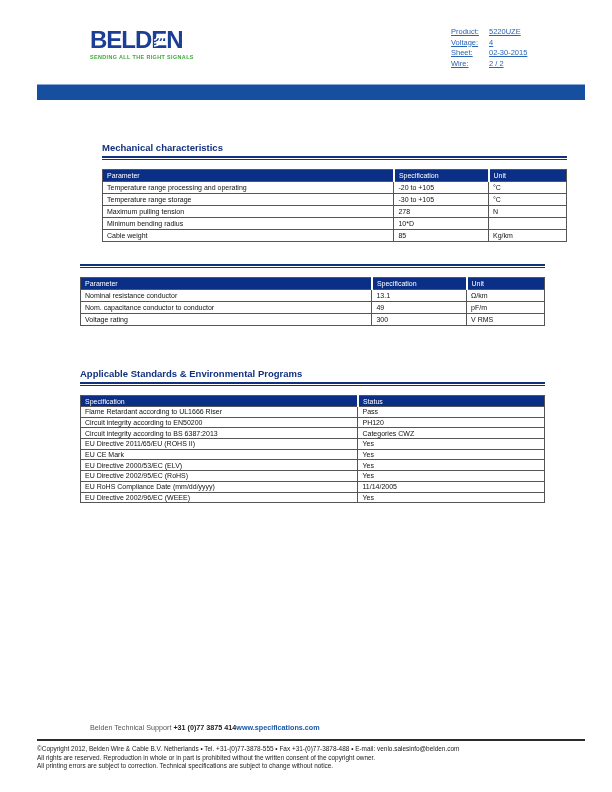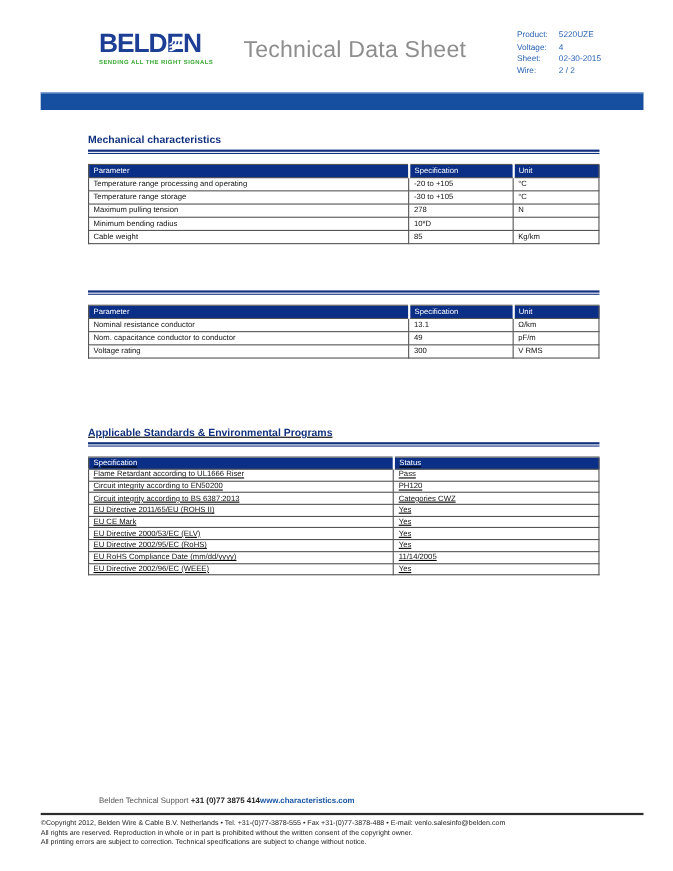--- a/index.html
+++ b/index.html
@@ -22,30 +22,30 @@
   .logo-arcs { position: absolute; left: 62px; top: 4px; }
   .logo-tagline {
     font-weight: bold; font-size: 5.4px; letter-spacing: 0.4px;
     color: #3baa34; margin-top: 1px; white-space: nowrap;
   }
   .sheet-title {
     position: absolute; left: 200px; top: 34px; width: 245px;
     text-align: center; font-size: 21px; color: #8e8e8e;
     font-weight: normal; letter-spacing: 0.2px; white-space: nowrap;
   }
-  .doc-meta { position: absolute; left: 470px; top: 27px; font-size: 7.5px; line-height: 10.5px; color: #2a64b5; }
+  .doc-meta { position: absolute; left: 451px; top: 27px; font-size: 7.5px; line-height: 10.5px; color: #2a64b5; text-decoration: underline; }
   .doc-meta .row { display: flex; }
   .doc-meta .lbl { width: 38px; }
   .blue-bar { position: absolute; left: 37px; top: 84px; width: 548px; height: 16px; background: #164f9f; border-top: 1px solid #89a8d6; }
 
   
   .section { position: absolute; left: 80px; width: 465px; }
-  .sec-mech { top: 122px; }
+  .sec-mech { top: 142px; margin-left: 22px; }
   .sec-elec { top: 261px; }
-  .sec-std  { top: 388px; text-decoration: underline; }
+  .sec-std  { top: 368px; }
   .section-title { font-size: 9.5px; font-weight: bold; color: #11317f; line-height: 11px; }
   .section-rule { margin-top: 3px; height: 4px; border-top: 2px solid #11317f; border-bottom: 1px solid #11317f; }
   table.spec { width: 100%; border-collapse: collapse; margin-top: 9px; table-layout: fixed; font-size: 7px; }
   table.spec, table.spec td { border: 1px solid #555; }
   table.spec th {
     background: #0b2e86; color: #ffffff; font-weight: normal;
     text-align: left; padding: 1.5px 4px; height: 12px;
     border-top: 1px solid #555; border-bottom: 1px solid #555;
   }
   table.spec th + th { border-left: 2px solid #ffffff; }
@@ -77,21 +77,20 @@
       <span>BELDEN</span>
       <svg class="logo-arcs" width="17" height="18" viewBox="0 0 17 18">
         <path d="M2,15 A 9,9 0 0 0 11,6" fill="none" stroke="#ffffff" stroke-width="1.4"></path>
         <path d="M2,12 A 6,6 0 0 0 8,6" fill="none" stroke="#ffffff" stroke-width="1.4"></path>
         <path d="M2,9  A 3,3 0 0 0 5,6" fill="none" stroke="#ffffff" stroke-width="1.4"></path>
       </svg>
     </div>
     <div class="logo-tagline">SENDING ALL THE RIGHT SIGNALS</div>
   </div>
 
-  <div class="sheet-title">Technical Data Sheet</div>
 
   <div class="doc-meta">
     <div class="row">
       <span class="lbl">Product:</span>
       <span>5220UZE</span>
     </div>
     <div class="row">
       <span class="lbl">Voltage:</span>
       <span>4</span>
     </div>
@@ -241,21 +240,21 @@
           </tr>
         </tbody>
       </table>
   </div>
 
   <div class="support-line">
     <span class="support-left">
       <span>Belden Technical Support</span>
       <span class="support-phone">+31 (0)77 3875 414</span>
     </span>
-    <a class="website" href="#">www.characteristics.com</a>
+    <a class="website" href="#">www.specifications.com</a>
   </div>
 
   <div class="footer-rule"></div>
 
   <div class="copyright">
     <div>©Copyright 2012, Belden Wire &amp; Cable B.V. Netherlands • Tel. +31-(0)77-3878-555 • Fax +31-(0)77-3878-488 • E-mail: venlo.salesinfo@belden.com</div>
     <div>All rights are reserved. Reproduction in whole or in part is prohibited without the written consent of the copyright owner.</div>
     <div>All printing errors are subject to correction. Technical specifications are subject to change without notice.</div>
   </div>
 

